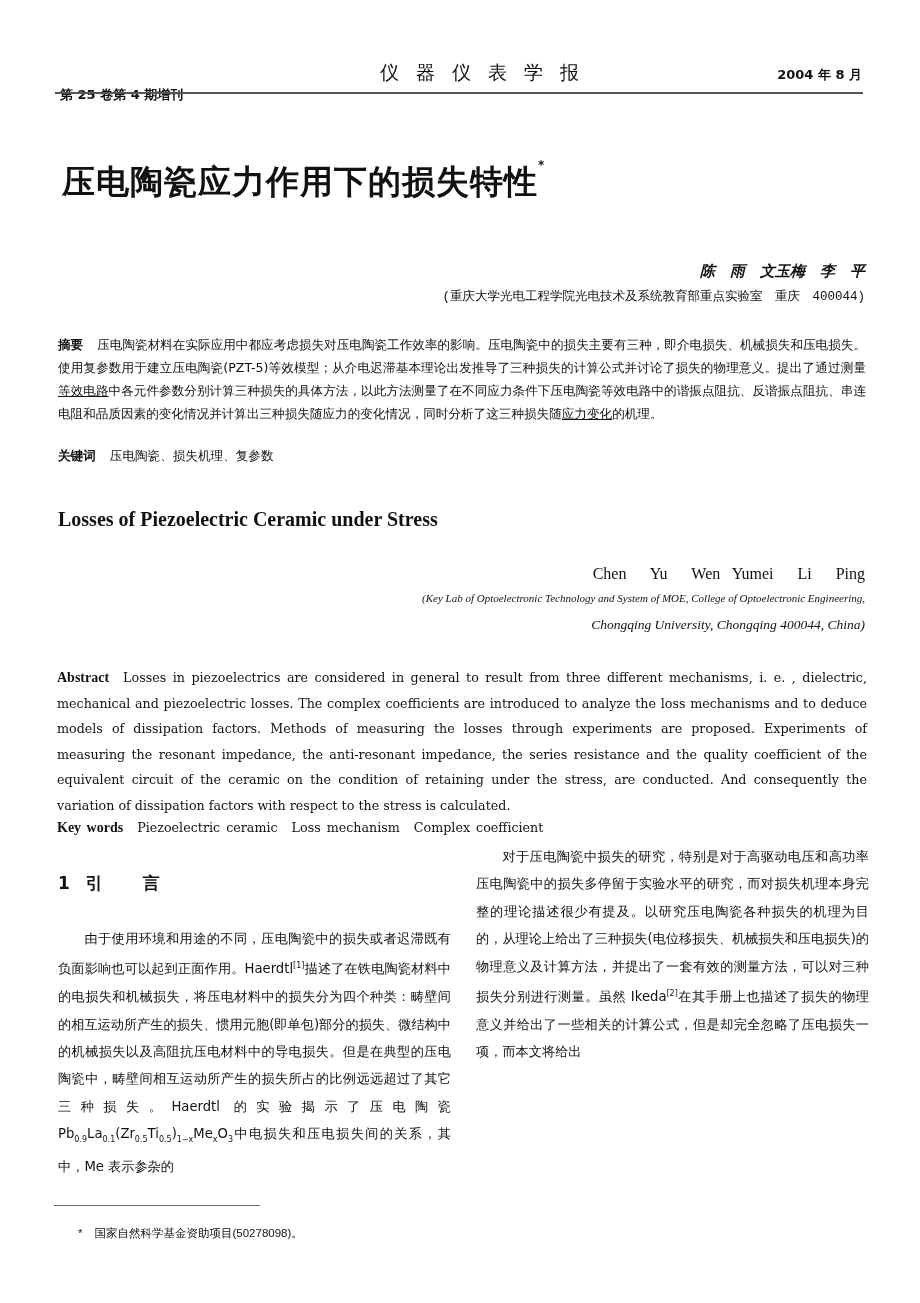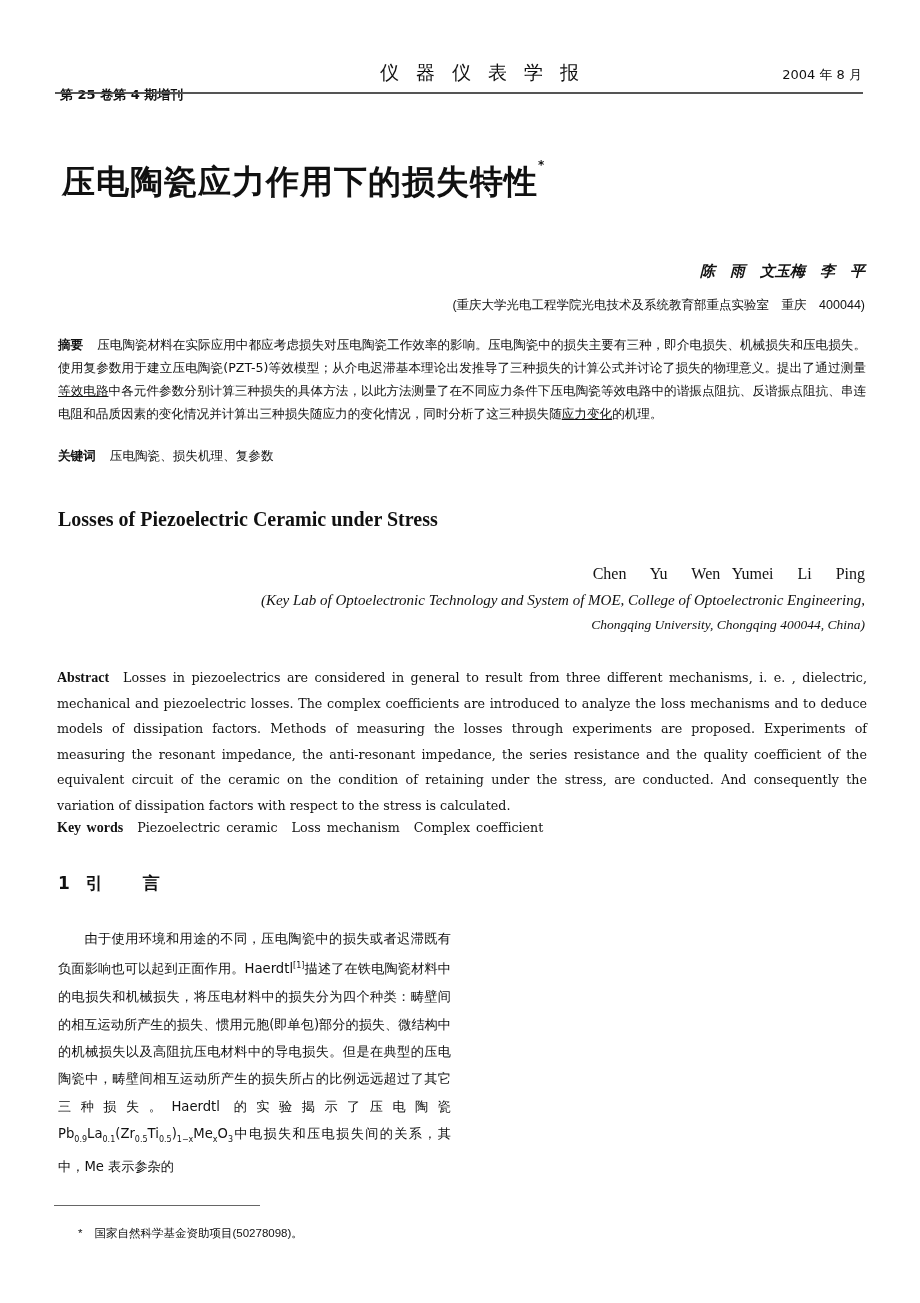--- a/index.html
+++ b/index.html
@@ -4,38 +4,38 @@
   <style>
     html, body { margin: 0; padding: 0; background: #ffffff; }
     body {
       width: 920px; height: 1303px; position: relative; overflow: hidden;
       color: #111; font-family: "DejaVu Serif", "Liberation Serif", serif;
     }
     .abs { position: absolute; }
     .hdr { top: 66px; font-size: 13px; font-family: "DejaVu Sans", sans-serif; font-weight: bold; }
     #hdr-left { left: 60px; margin-top: 20px; }
     #hdr-center { left: 380px; top: 60px; font-size: 19px; letter-spacing: 17px; font-weight: normal; font-family: "DejaVu Sans", sans-serif; }
-    #hdr-right { right: 58px; font-weight: normal; text-align: right; }
+    #hdr-right { right: 58px; font-weight: bold; text-align: right; }
     #hdr-rule { left: 55px; top: 92px; width: 808px; height: 2px; background: #555; }
 
     #title { left: 62px; top: 160px; font-size: 33px; font-weight: bold; font-family: "DejaVu Sans", sans-serif; letter-spacing: 1px; }
     #title sup { font-size: 12px; vertical-align: top; position: relative; top: -2px; }
 
     #authors-cn { right: 55px; top: 262px; font-size: 15px; font-family: "DejaVu Serif", serif; font-style: italic; font-weight: bold; word-spacing: 10px; }
-    #affil-cn { right: 55px; top: 297px; font-size: 12.5px; font-family: Liberation Sans, sans-serif; }
+    #affil-cn { right: 55px; top: 288px; font-size: 12.5px; font-family: Liberation Mono, monospace; }
 
     .cn-para { font-family: "DejaVu Sans", sans-serif; font-size: 12.6px; line-height: 23px; text-align: justify; }
     #abstract-cn { left: 58px; top: 333px; width: 808px; }
     .label-bold { font-weight: bold; margin-right: 14px; }
     #keywords-cn { left: 58px; top: 448px; font-family: "DejaVu Sans", sans-serif; font-size: 12.6px; }
     .ul { text-decoration: underline; }
 
     #title-en { left: 58px; top: 508px; font-size: 20px; font-weight: bold; font-family: "Liberation Serif", serif; }
     #authors-en { right: 55px; top: 565px; font-size: 16px; font-family: "Liberation Serif", serif; word-spacing: 8px; }
-    #affil-en-1 { right: 55px; top: 592px; font-size: 15px; font-style: italic; font-family: "Liberation Serif", serif; }
+    #affil-en-1 { right: 55px; top: 592px; font-size: 11px; font-style: italic; font-family: "Liberation Serif", serif; }
     #affil-en-2 { right: 55px; top: 617px; font-size: 13.5px; font-style: italic; font-family: "Liberation Serif", serif; }
 
     #abstract-en { left: 57px; top: 665px; width: 810px; font-family: "DejaVu Serif", serif; font-size: 12.7px; line-height: 25.6px; text-align: justify; text-align-last: left; }
     #keywords-en { left: 57px; top: 820px; font-family: "DejaVu Serif", serif; font-size: 12.7px; word-spacing: 2px; }
 
     #sec-heading { left: 58px; top: 872px; font-size: 17px; font-weight: bold; font-family: "DejaVu Sans", sans-serif; }
     #sec-num { margin-right: 16px; }
     #sec-title { letter-spacing: 40px; }
 
     .col { font-family: "DejaVu Sans", sans-serif; font-size: 13.2px; line-height: 27.4px; text-align: justify; width: 393px; }
@@ -73,16 +73,17 @@
 
 <div class="abs" id="abstract-en"><b class="label-bold" style="font-family:'Liberation Serif',serif;font-size:14px;">Abstract</b><span>Losses in piezoelectrics are considered in general to result from three different mechanisms, i. e. , dielectric, mechanical and piezoelectric losses. The complex coefficients are introduced to analyze the loss mechanisms and to deduce models of dissipation factors. Methods of measuring the losses through experiments are proposed.  Experiments of measuring the resonant impedance, the anti-resonant impedance, the series resistance and the quality coefficient of the equivalent circuit of the ceramic on the condition of retaining under the stress, are conducted. And consequently the variation of dissipation factors with respect to the stress is calculated.</span></div>
 
 <div class="abs" id="keywords-en"><b class="label-bold" style="font-family:'Liberation Serif',serif;font-size:14px;">Key words</b><span style="margin-right:14px;">Piezoelectric ceramic</span><span style="margin-right:14px;">Loss mechanism</span><span>Complex coefficient</span></div>
 
 <div class="abs" id="sec-heading"><span id="sec-num">1</span><span id="sec-title">引言</span></div>
 
 <div class="abs col" id="col-left"><span>由于使用环境和用途的不同，压电陶瓷中的损失或者迟滞既有负面影响也可以起到正面作用。Haerdtl</span><sup class="ref">[1]</sup><span>描述了在铁电陶瓷材料中的电损失和机械损失，将压电材料中的损失分为四个种类：畴壁间的相互运动所产生的损失、惯用元胞(即单包)部分的损失、微结构中的机械损失以及高阻抗压电材料中的导电损失。但是在典型的压电陶瓷中，畴壁间相互运动所产生的损失所占的比例远远超过了其它三种损失。Haerdtl 的实验揭示了压电陶瓷 Pb</span><sub>0.9</sub><span>La</span><sub>0.1</sub><span>(Zr</span><sub>0.5</sub><span>Ti</span><sub>0.5</sub><span>)</span><sub>1−x</sub><span>Me</span><sub>x</sub><span>O</span><sub>3</sub><span>中电损失和压电损失间的关系，其中，Me 表示参杂的</span></div>
 
 <div class="abs col" id="col-right">
+  <p class="indent"><span>对于压电陶瓷中损失的研究，特别是对于高驱动电压和高功率压电陶瓷中的损失多停留于实验水平的研究，而对损失机理本身完整的理论描述很少有提及。以研究压电陶瓷各种损失的机理为目的，从理论上给出了三种损失(电位移损失、机械损失和压电损失)的物理意义及计算方法，并提出了一套有效的测量方法，可以对三种损失分别进行测量。虽然 Ikeda</span><sup class="ref">[2]</sup><span>在其手册上也描述了损失的物理意义并给出了一些相关的计算公式，但是却完全忽略了压电损失一项，而本文将给出</span></p>
 </div>
 
 <div class="abs" id="fn-rule"></div>
 <div class="abs" id="footnote"><span id="fn-star">*</span><span>国家自然科学基金资助项目(50278098)。</span></div>
 
 </body></html>

